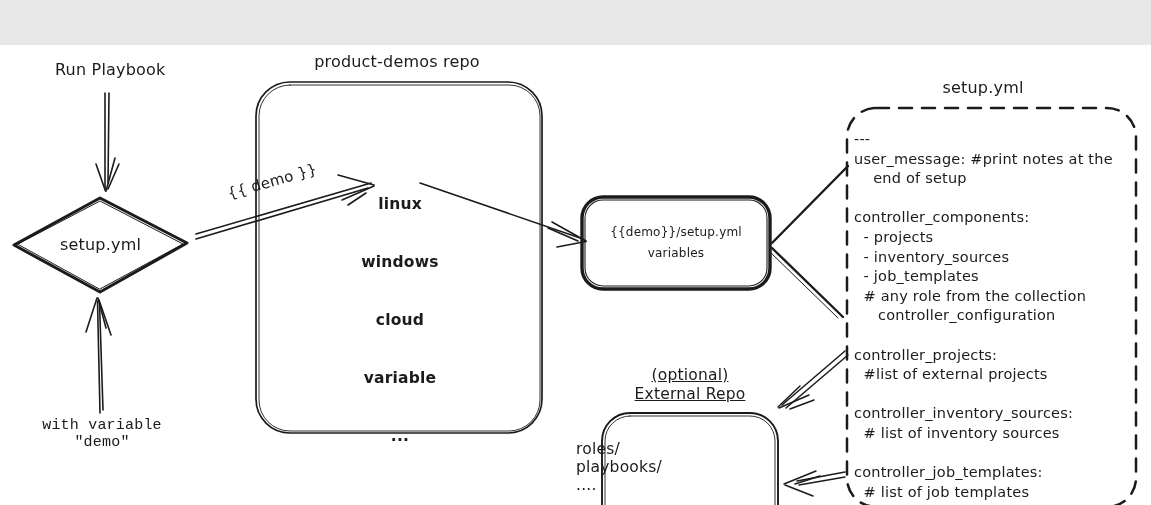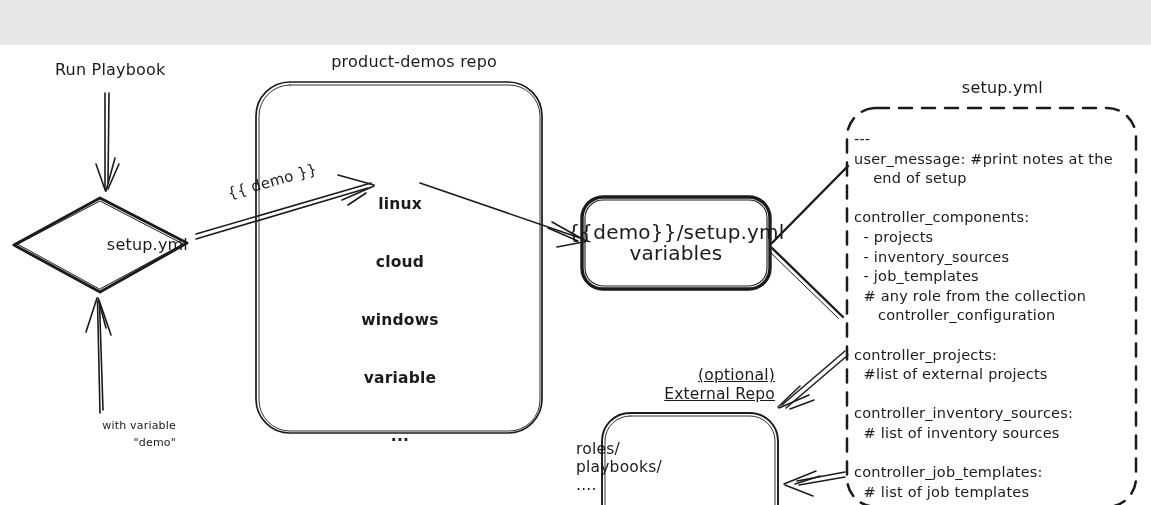--- a/index.html
+++ b/index.html
@@ -29,29 +29,29 @@
     stroke-linecap: round;
     stroke-linejoin: round;
   }
   .lbl {
     position: absolute;
     color: var(--ink, #1b1b1b);
     white-space: pre-line;
     letter-spacing: 0.2px;
     line-height: 1.25;
   }
-  .center { text-align: right; }
+  .center { text-align: center; }
   .run-playbook   { left: 55px;  top: 15px;  font-size: 16px; }
-  .with-variable  { left: 28px;  top: 372px; width: 148px; font-size: 11px; line-height: 17px; }
+  .with-variable  { left: 28px;  top: 372px; width: 148px; font-size: 15px; line-height: 17px; font-family: Liberation Mono, monospace; }
   .diamond-label  { left: 13px;  top: 190px; width: 175px; font-size: 16px; }
   .repo-title     { left: 297px; top: 7px;   width: 200px; font-size: 16px; }
   .repo-items     { left: 330px; top: 121px; width: 140px; font-size: 15.5px; }
   .repo-items .item { display: block; line-height: 38.5px; text-align: center; font-weight: bold; }
   .demo-label     { left: 228px; top: 140px; font-size: 15px; transform: rotate(-16deg); transform-origin: left center; }
-  .variables-label{ left: 582px; top: 152px; width: 188px; height: 92px; font-size: 20px; line-height: 21px;
+  .variables-label{ left: 582px; top: 152px; width: 188px; height: 92px; font-size: 12px; line-height: 21px;
                     display: flex; align-items: center; justify-content: center; text-align: center; }
   .setup-title    { left: 923px; top: 33px;  width: 120px; font-size: 16px; }
   .setup-content  { left: 854px; top: 85px;  font-size: 14.5px; line-height: 19.6px; white-space: pre; }
   .ext-title      { left: 605px; top: 321px; width: 170px; font-size: 15.5px; line-height: 19px; text-decoration: underline; }
   .ext-content    { left: 576px; top: 395px; font-size: 15.5px; line-height: 18px; }
 </style>
 </head>
 <body>
 
 <div class="canvas">
@@ -142,22 +142,22 @@
 
   <div class="lbl with-variable center">with variable
 "demo"</div>
 
   <div class="lbl diamond-label center">setup.yml</div>
 
   <div class="lbl repo-title center">product-demos repo</div>
 
   <div class="lbl repo-items">
     <span class="item">linux</span>
+    <span class="item">windows</span>
     <span class="item">cloud</span>
-    <span class="item">windows</span>
     <span class="item">variable</span>
     <span class="item">...</span>
   </div>
 
   <div class="lbl demo-label">{{ demo }}</div>
 
   <div class="lbl variables-label">{{demo}}/setup.yml
 variables</div>
 
   <div class="lbl setup-title center">setup.yml</div>

